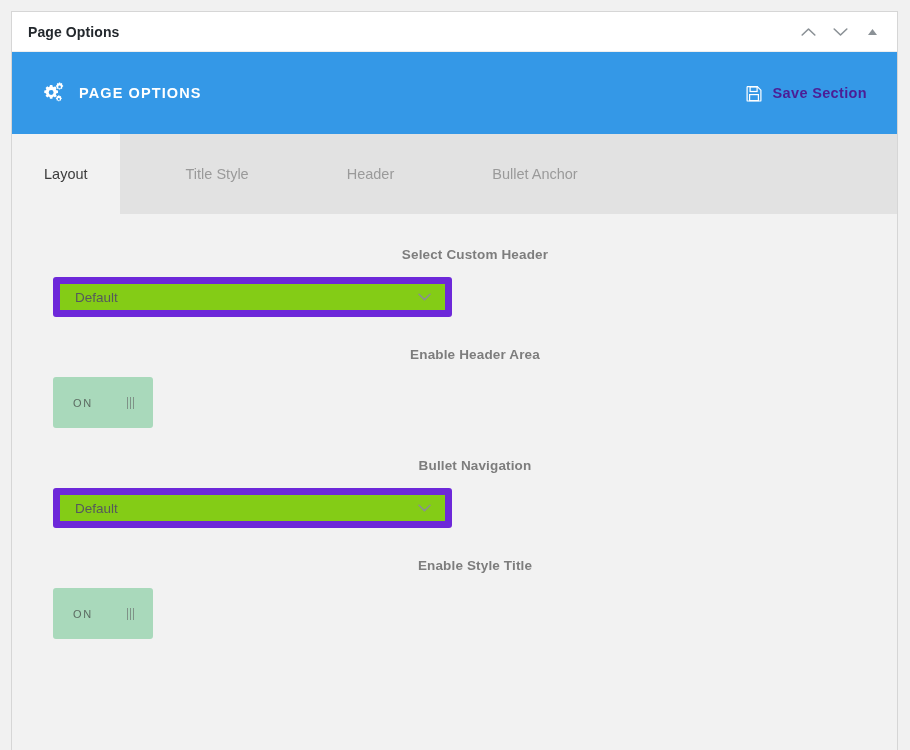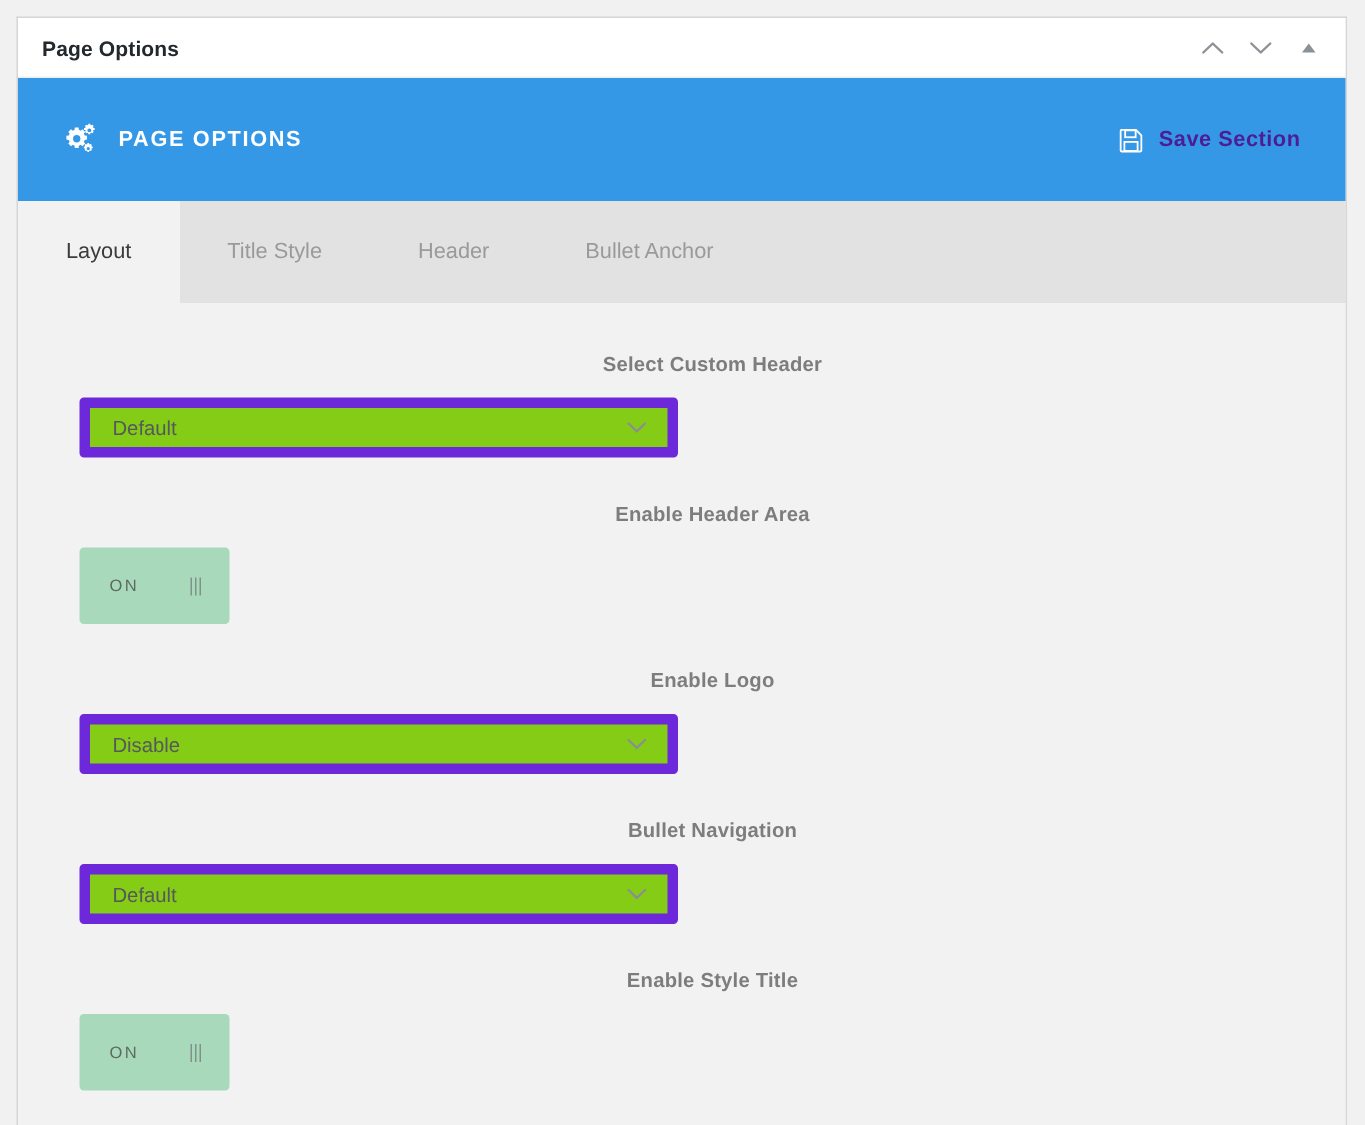--- a/index.html
+++ b/index.html
@@ -101,24 +101,25 @@
   }
   .save-label {
     color: #4c1d95;
     font-size: 14.5px;
     font-weight: bold;
     letter-spacing: 0.35px;
   }
 
   
   .tabs {
-    height: 68px;
+    height: 80px;
     background: #e2e2e2;
     display: flex;
     align-items: stretch;
+    gap: 34px;
   }
   .tab {
     display: flex;
     align-items: center;
     justify-content: center;
     padding: 0 32px;
     font-size: 14.5px;
     color: #9a9a9a;
     cursor: pointer;
     box-sizing: border-box;
@@ -296,31 +297,20 @@
       <div class="toggle">
         <span class="toggle-text">ON</span>
         <span class="toggle-grip">
             <span></span>
             <span></span>
             <span></span>
           </span>
       </div>
     </div>
 
-    <div class="field">
-      <div class="field-label">Enable Logo</div>
-      <div class="select-control">
-        <span class="select-value">Disable</span>
-        <span class="chevron-down">
-          <svg width="13" height="8" viewBox="0 0 13 8" fill="none" xmlns="http://www.w3.org/2000/svg">
-            <path d="M1 1.3 L6.5 6.6 L12 1.3" stroke="currentColor" stroke-width="1.5" stroke-linecap="round" stroke-linejoin="round"></path>
-          </svg>
-        </span>
-      </div>
-    </div>
 
     <div class="field">
       <div class="field-label">Bullet Navigation</div>
       <div class="select-control">
         <span class="select-value">Default</span>
         <span class="chevron-down">
           <svg width="13" height="8" viewBox="0 0 13 8" fill="none" xmlns="http://www.w3.org/2000/svg">
             <path d="M1 1.3 L6.5 6.6 L12 1.3" stroke="currentColor" stroke-width="1.5" stroke-linecap="round" stroke-linejoin="round"></path>
           </svg>
         </span>

